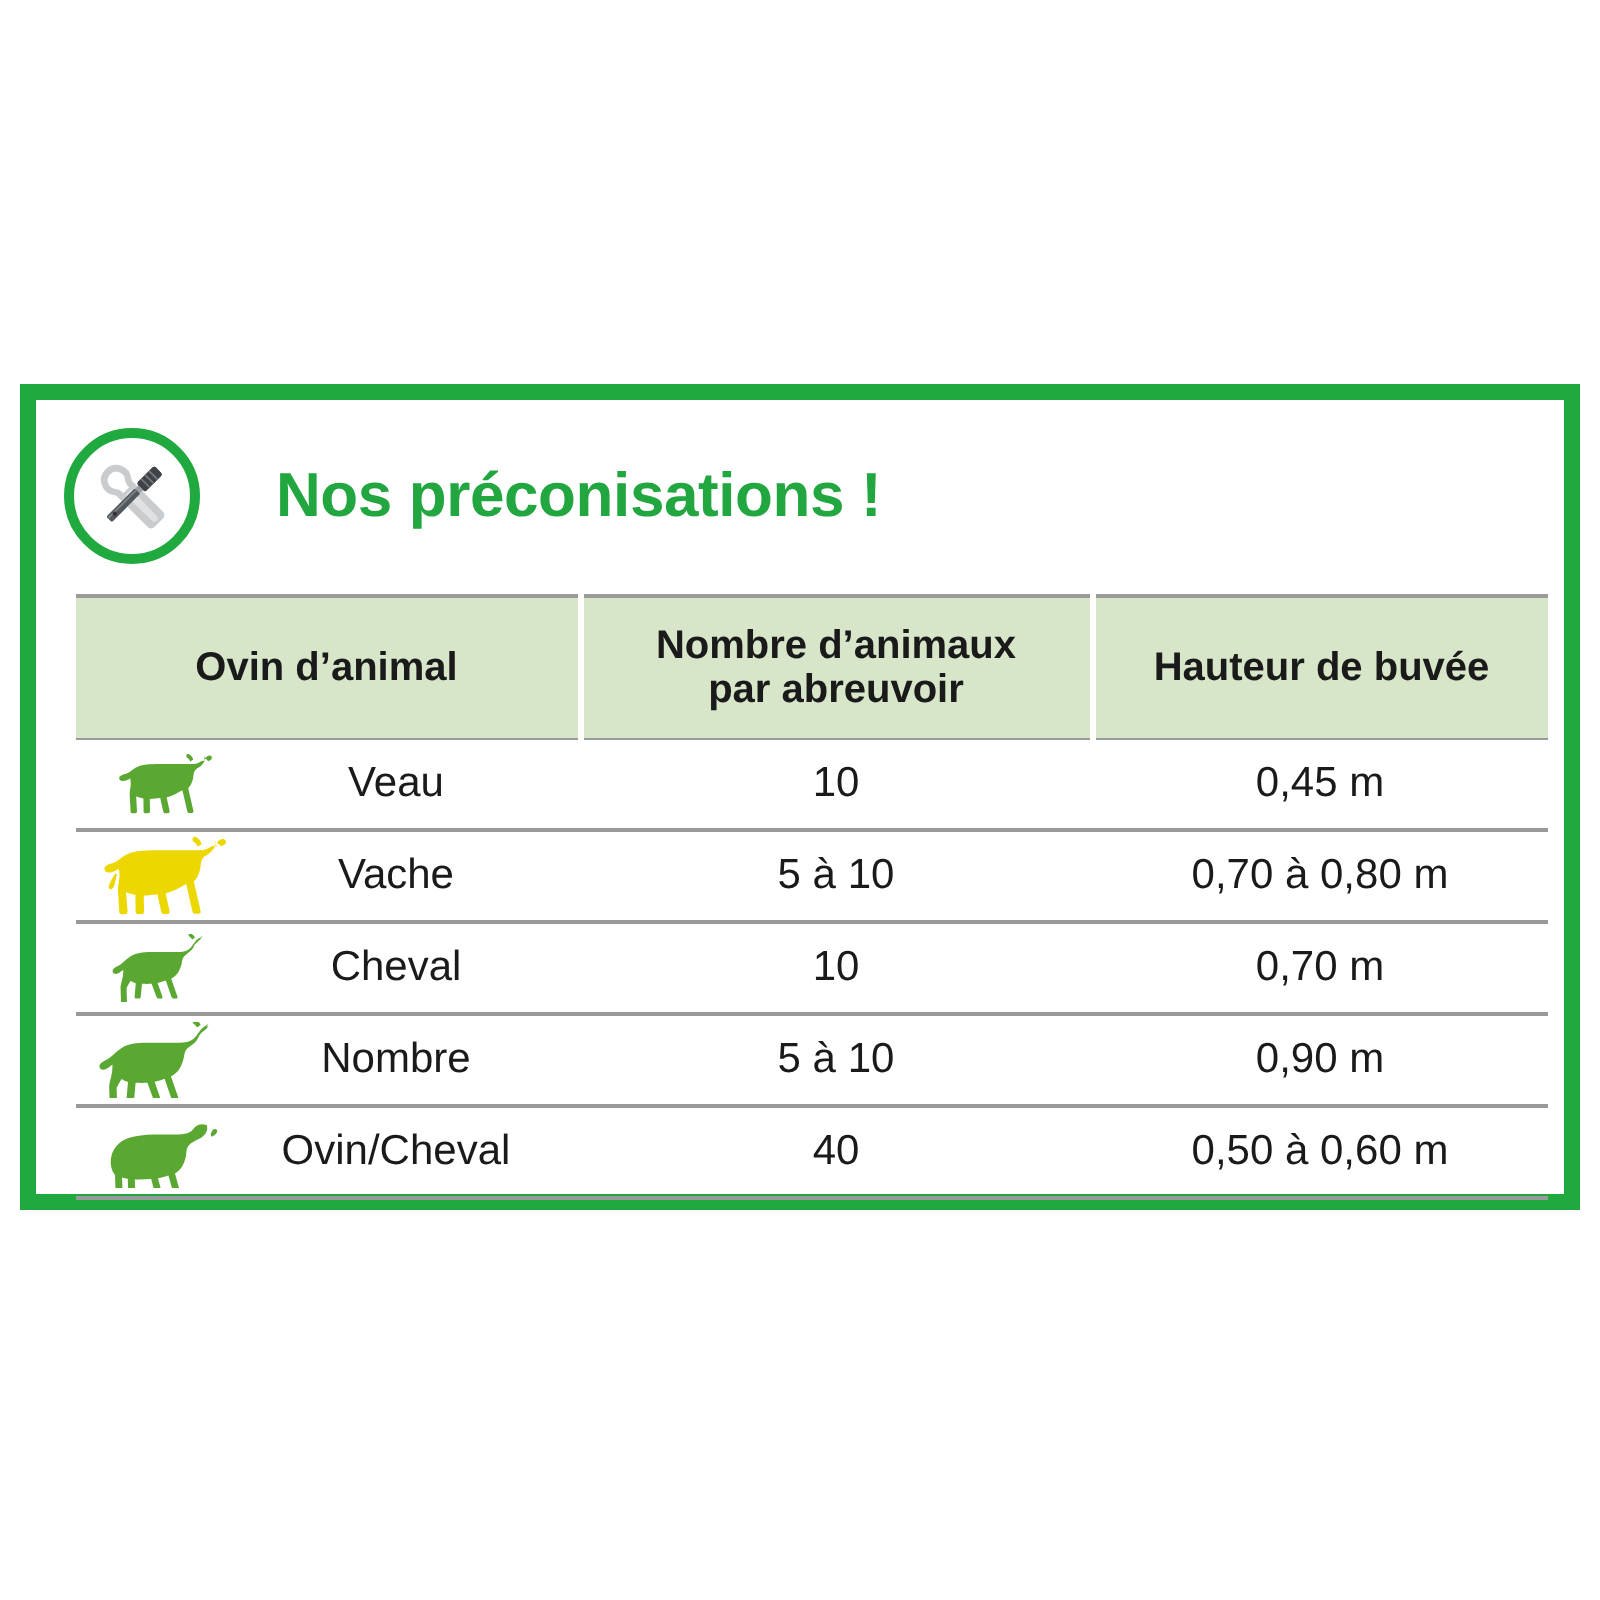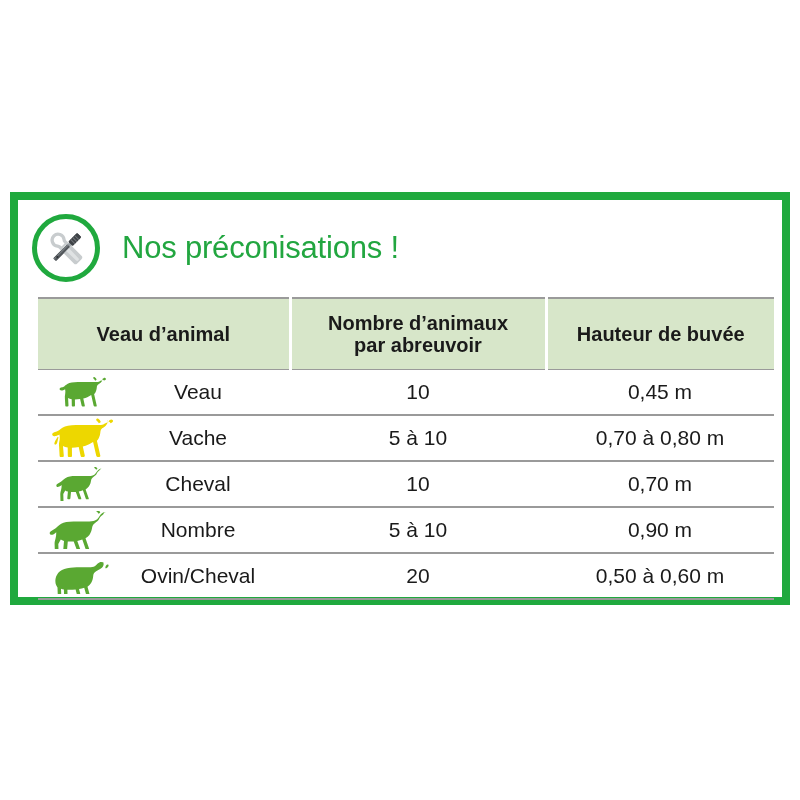--- a/index.html
+++ b/index.html
@@ -42,24 +42,24 @@
     border-radius: 50%;
     border: 5px solid #20a93e;
     box-sizing: border-box;
     display: flex;
     align-items: center;
     justify-content: center;
     flex: 0 0 auto;
   }
   #tool-badge svg { display: block; }
   #reco-title {
-    margin-left: 22px;
+    margin-left: 38px;
     color: #22a640;
     font-size: 31px;
-    font-weight: 400;
+    font-weight: 700;
     letter-spacing: -0.2px;
     white-space: nowrap;
   }
 
   
   #reco-table {
     position: absolute;
     left: 20px;
     top: 97px;
     width: 736px;
@@ -175,21 +175,21 @@
   </div>
 
   <table id="reco-table">
     <colgroup>
       <col class="c-animal">
         <col class="c-count">
         <col class="c-height">
     </colgroup>
     <thead>
       <tr>
-        <th>Veau d’animal</th>
+        <th>Ovin d’animal</th>
         <th>
           <span>Nombre d’animaux</span><br>
           <span>par abreuvoir</span>
         </th>
         <th>Hauteur de buvée</th>
       </tr>
     </thead>
     <tbody>
 
       <tr>
@@ -264,19 +264,19 @@
           <div class="animal-cell-inner">
             <span class="animal-icon">
               <svg width="62" height="36" viewBox="0 0 62 36" aria-hidden="true">
                 <path fill="#5aa832" d="M54.6 5.4c-1.6-1.3-3.5-1.6-5.2-1.0-1.3 0.5-2.2 1.4-2.9 2.3-1.0 1.2-2.2 1.9-4.2 2.2-1.9 0.3-4.6 0.4-8.0 0.4-5.6 0-10.2 0.0-13.9 0.4-4.6 0.5-8.0 1.7-10.4 3.6-2.5 2.0-3.9 4.6-4.4 7.2-0.5 2.6-0.2 4.9 0.5 6.6 0.4 1.0 0.9 1.8 1.4 2.4l0.2 6.0c0 0.8 0.4 1.1 1.1 1.1h1.4c0.7 0 1.0-0.4 1.0-1.1l-0.2-4.8c0.9 0.3 1.9 0.5 2.9 0.7l0.1 4.2c0 0.8 0.4 1.1 1.1 1.1h1.4c0.7 0 1.0-0.4 1.0-1.1l-0.1-3.9c2.7 0.1 5.6 0.0 8.2-0.2l1.1 4.2c0.2 0.7 0.6 1.0 1.3 1.0h1.4c0.7 0 0.9-0.4 0.8-1.1l-1.2-4.5c1.9-0.3 3.7-0.8 5.2-1.4l1.7 6.0c0.2 0.7 0.6 1.0 1.3 1.0h1.4c0.7 0 0.9-0.4 0.8-1.1l-1.9-6.8c1.5-1.0 2.7-2.2 3.6-3.7 1.4-2.3 1.9-4.8 2.1-7.0 0.1-1.6 0.5-2.7 1.4-3.6 0.9-0.9 2.1-1.6 3.3-2.2 1.6-0.8 3.0-1.5 4.0-2.5 1.0-1.0 1.6-2.2 1.7-3.3 0.1-1.0-0.1-1.8-0.8-2.4z"></path>
                 <path fill="#5aa832" d="M55.8 10.4c1.0-0.4 1.9-1.0 2.5-1.9 0.5-0.8 0.4-1.6-0.3-1.9-0.7-0.3-1.4 0.1-1.9 0.8-0.4 0.6-0.7 1.3-0.8 2.0 0.2 0.3 0.4 0.7 0.5 1.0z"></path>
               </svg>
             </span>
             <span class="animal-label">Ovin/Cheval</span>
           </div>
         </td>
-        <td>20</td>
+        <td>40</td>
         <td>0,50 à 0,60 m</td>
       </tr>
 
     </tbody>
   </table>
 </div>
 
 </body></html>

